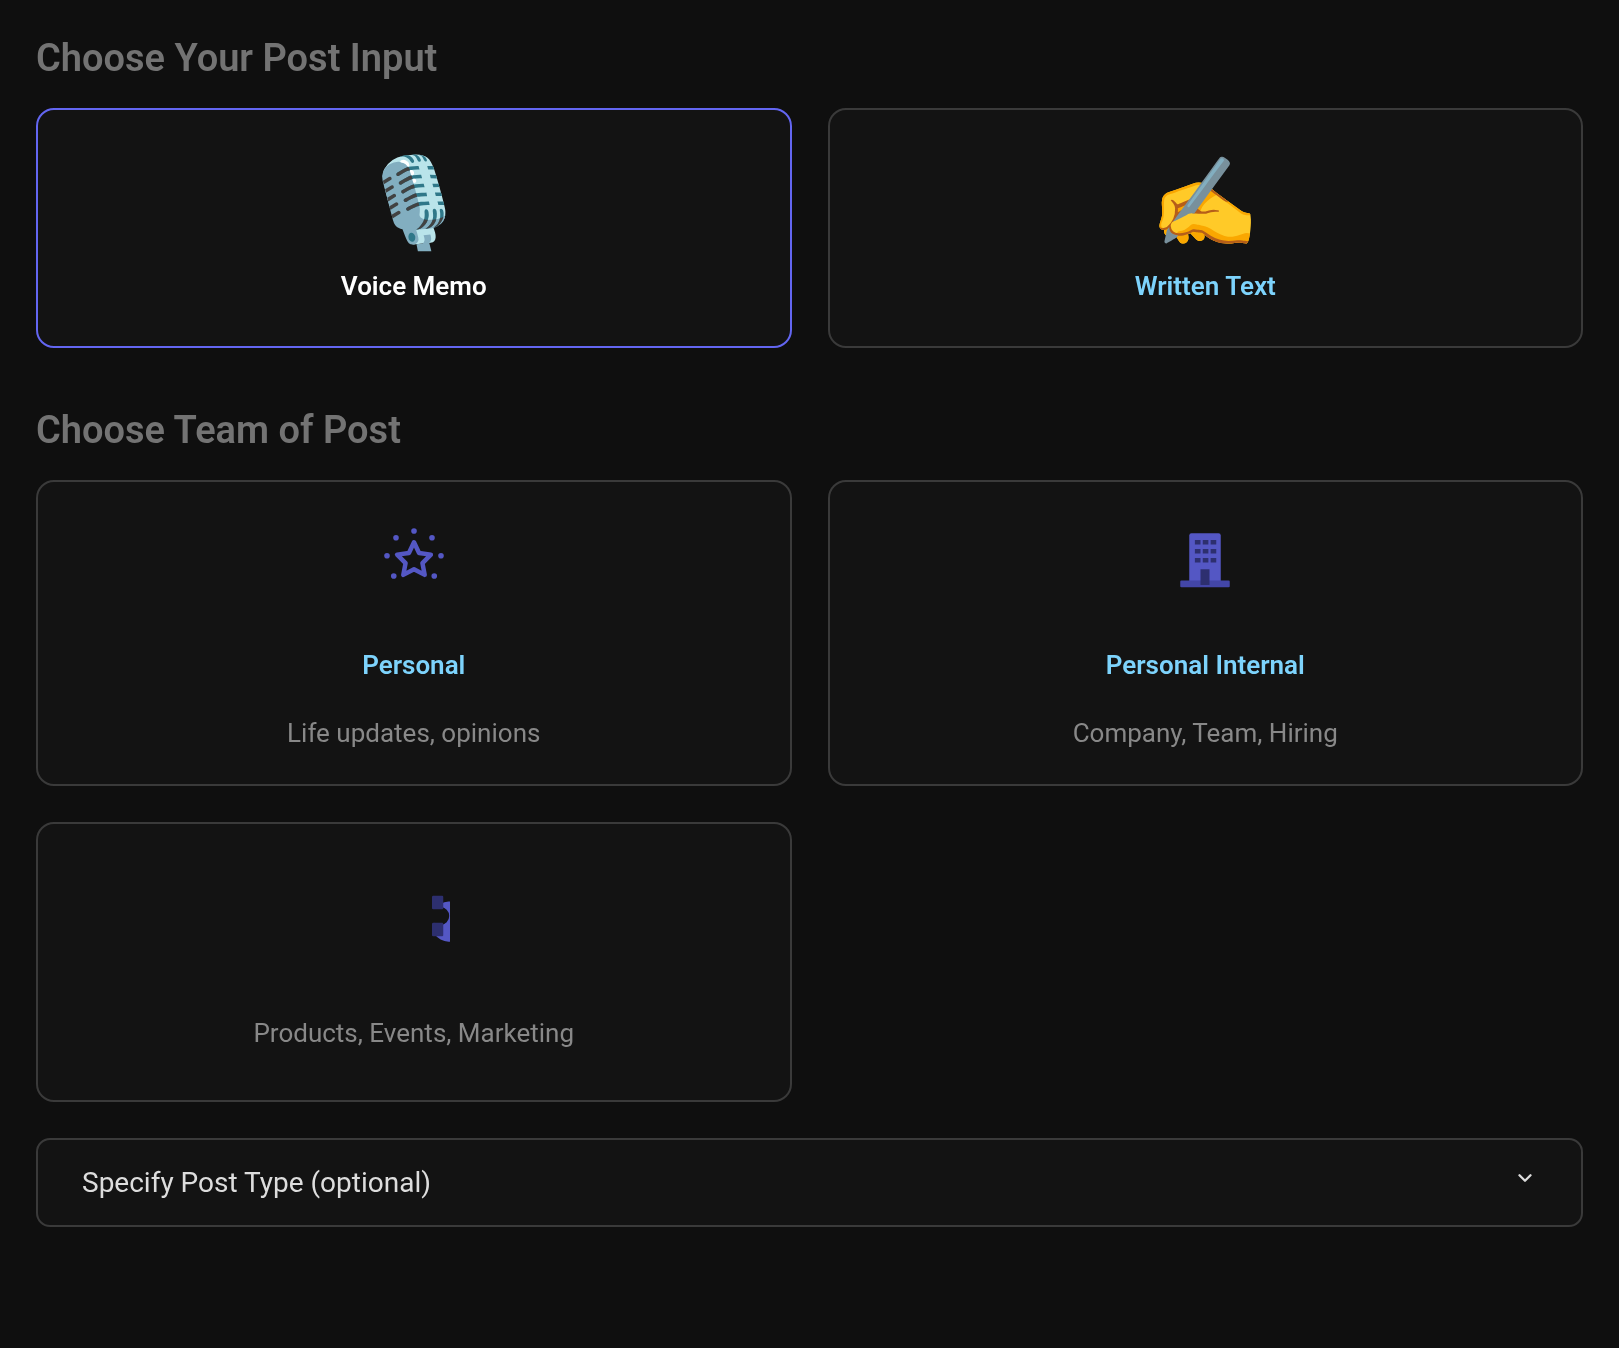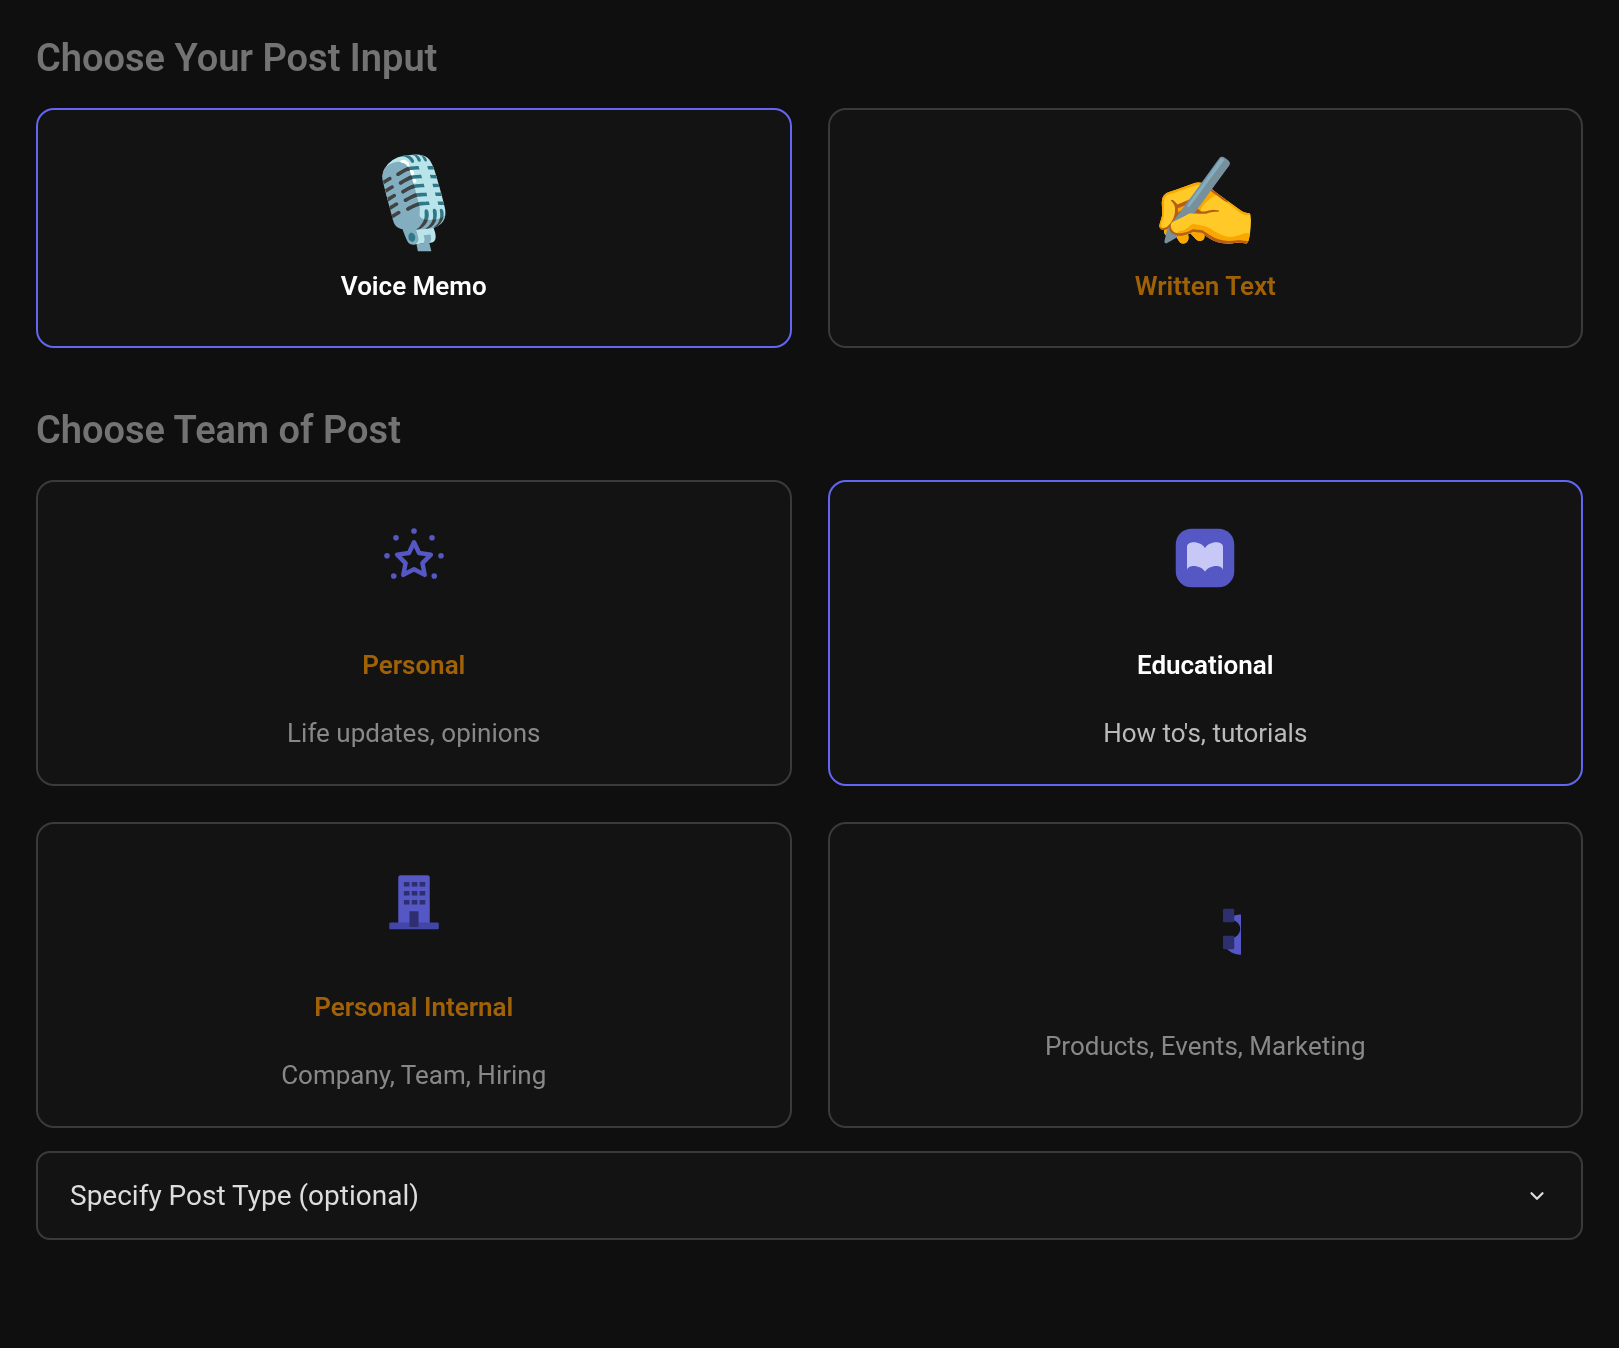--- a/index.html
+++ b/index.html
@@ -66,41 +66,40 @@
       height: 80px;
       margin-bottom: 24px;
     }
     .card-label {
       font-size: 26px;
       font-weight: 600;
       color: #ffffff;
       text-align: center;
     }
     .card:not(.selected) .card-label {
-      color: #a16207;
+      color: #7dd3fc;
     }
     .card-sublabel {
       font-size: 26px;
       color: #888888;
       margin-top: 10px;
       text-align: right;
     }
     .card.selected .card-sublabel {
       color: #bbbbbb;
     }
     .dropdown {
       background-color: #131313;
       border: 2px solid #3a3a3a;
       border-radius: 14px;
-      padding: 26px 32px;
+      padding: 26px 44px;
       display: flex;
-      align-items: center;
       justify-content: space-between;
       cursor: pointer;
-      margin-top: 23px;
+      margin-top: 36px;
     }
     .dropdown-label {
       font-size: 28px;
       color: #dddddd;
     }
     .dropdown-chevron {
       width: 24px;
       height: 24px;
       display: flex;
       align-items: center;
@@ -143,31 +142,20 @@
             <circle cx="8" cy="30" r="2.5"></circle>
             <circle cx="16" cy="14" r="2.5"></circle>
           </g>
           <path fill="none" stroke="#5457c4" stroke-width="4" stroke-linejoin="round" d="M32 18 L36.5 27.5 L47 29 L39.5 36.5 L41.5 47 L32 42 L22.5 47 L24.5 36.5 L17 29 L27.5 27.5 Z"></path>
         </svg>
       </div>
       <div class="card-label">Personal</div>
       <div class="card-sublabel">Life updates, opinions</div>
     </div>
 
-    <div class="card card-type selected">
-      <div class="card-icon card-icon-type">
-        <svg class="svg-icon" width="72" height="72" viewBox="0 0 64 64">
-          <rect x="6" y="6" width="52" height="52" rx="14" fill="#5457c4"></rect>
-          <path fill="#c7c8f5" d="M16 22 C16 20 18 18 22 18 C26 18 30 20 32 23 L32 44 C30 41 26 39 22 39 C18 39 16 41 16 43 Z"></path>
-          <path fill="#c7c8f5" d="M48 22 C48 20 46 18 42 18 C38 18 34 20 32 23 L32 44 C34 41 38 39 42 39 C46 39 48 41 48 43 Z"></path>
-        </svg>
-      </div>
-      <div class="card-label">Educational</div>
-      <div class="card-sublabel">How to's, tutorials</div>
-    </div>
 
     <div class="card card-type">
       <div class="card-icon card-icon-type">
         <svg class="svg-icon" width="72" height="72" viewBox="0 0 64 64">
           <rect x="18" y="10" width="28" height="46" rx="2" fill="#5457c4"></rect>
           <rect x="10" y="52" width="44" height="6" rx="1" fill="#4346a8"></rect>
           <g fill="#2d2f6f">
             <rect x="23" y="16" width="5" height="4"></rect>
             <rect x="30" y="16" width="5" height="4"></rect>
             <rect x="37" y="16" width="5" height="4"></rect>

